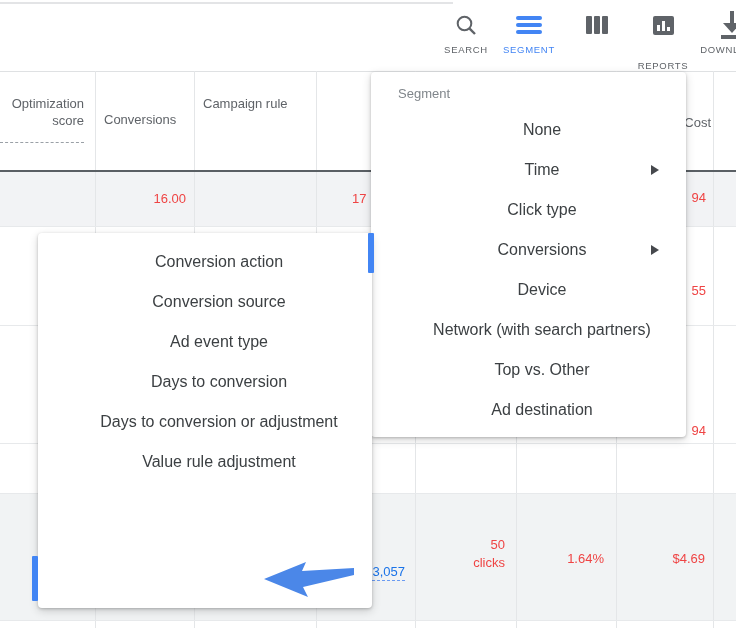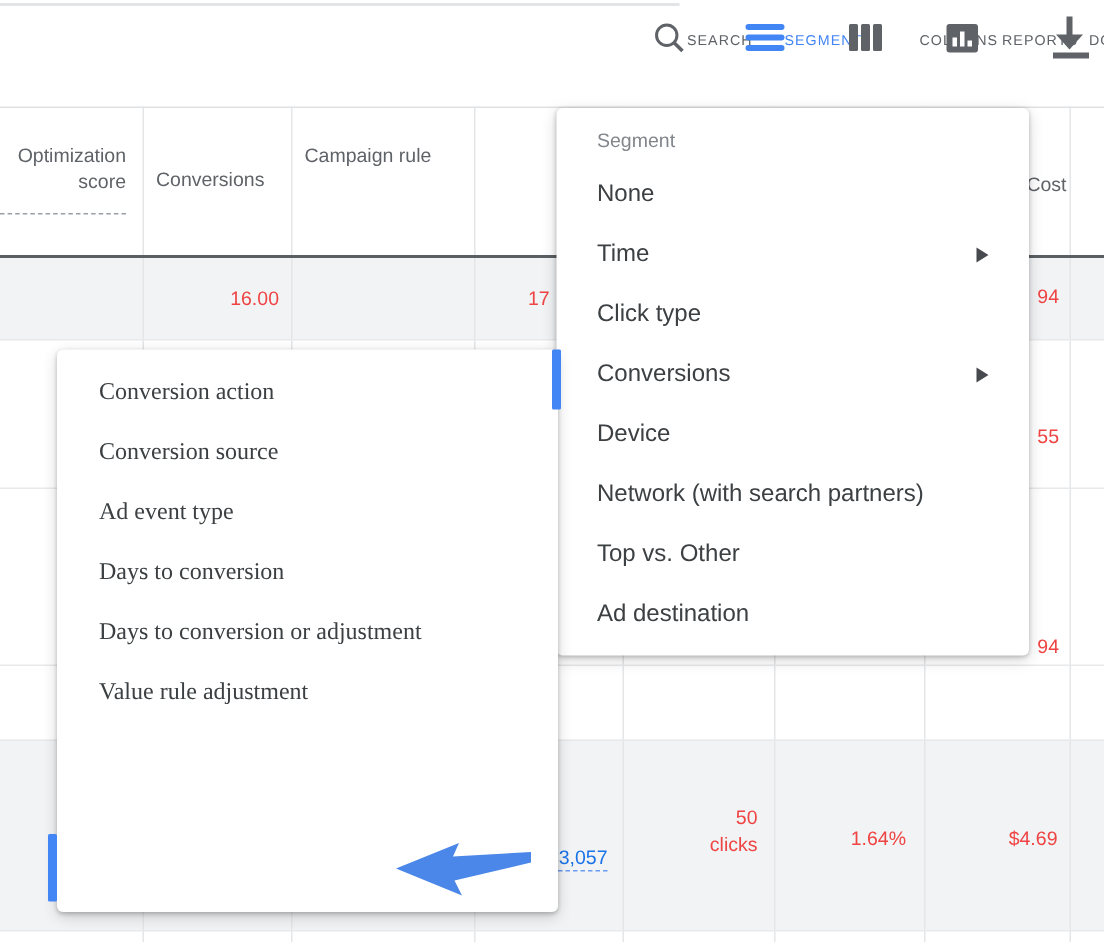--- a/index.html
+++ b/index.html
@@ -2,21 +2,21 @@
 <html><head>
 <meta charset="utf-8">
 <style>
   html,body{margin:0;padding:0;background:#fff;}
   .screen{position:relative;width:736px;height:628px;overflow:hidden;background:#fff;
           font-family:"Liberation Sans",sans-serif;color:#202124;}
   .abs{position:absolute;}
 
   
   .top-hairline{left:0;top:2px;width:453px;height:2px;background:#e3e4e6;}
-  .toolbar-item{top:10px;width:64px;display:flex;flex-direction:row;align-items:center;cursor:pointer;}
+  .toolbar-item{top:10px;width:64px;display:flex;flex-direction:column;align-items:center;cursor:pointer;}
   .tb-icon{height:30px;display:flex;align-items:center;justify-content:center;}
   .tb-label{margin-top:4px;font-size:9.5px;letter-spacing:.7px;color:#5f6368;white-space:nowrap;}
   .tb-label.active{color:#4285f4;}
   .seg-bars span{display:block;width:26px;height:3.5px;border-radius:2px;background:#4285f4;margin:3.5px 0;}
   .col-bars{display:flex;}
   .col-bars span{display:block;width:6px;height:18px;background:#5f6368;border-radius:1px;margin:0 1px;}
   .rep-box{width:21px;height:19px;background:#5f6368;border-radius:2px;position:relative;}
   .rep-box i{position:absolute;background:#fff;}
   .dl-icon{position:relative;width:27px;height:30px;}
   .dl-icon .stem{position:absolute;left:12px;top:1px;width:4px;height:13px;background:#5f6368;}
@@ -38,23 +38,23 @@
      border-bottom:1px dashed #9aa0a6;}
   .clip{overflow:hidden;white-space:nowrap;}
   .link{color:#1a73e8;}
   .link .dash{border-bottom:1px dashed #6b9bf2;padding-bottom:1px;}
 
   
   .menu{position:absolute;background:#fff;border-radius:4px;
         box-shadow:0 1px 3px rgba(0,0,0,.22),0 3px 10px rgba(0,0,0,.16);z-index:10;}
   .menu-title{padding:14px 0 9px 27px;font-size:13px;color:#80868b;}
   .menu-item{position:relative;height:40px;display:flex;align-items:center;
-             font-size:16px;color:#3c4043;cursor:pointer;}
+             font-size:16px;color:#3c4043;cursor:pointer;justify-content:center;}
   .seg-menu .menu-item{padding-left:27px;}
-  .sub-menu .menu-item{padding-left:28px;font-family:Liberation Serif, serif;}
+  .sub-menu .menu-item{padding-left:28px;}
   .tri{position:absolute;right:27px;top:50%;margin-top:-5px;width:0;height:0;
        border-top:5px solid transparent;border-bottom:5px solid transparent;border-left:8px solid #46494d;}
   .thumb{position:absolute;width:6px;background:#4285f4;z-index:12;border-radius:1px;}
 
   .arrow-svg{position:absolute;left:262px;top:560px;z-index:13;}
 </style>
 </head>
 <body>
 
 <div class="screen">

